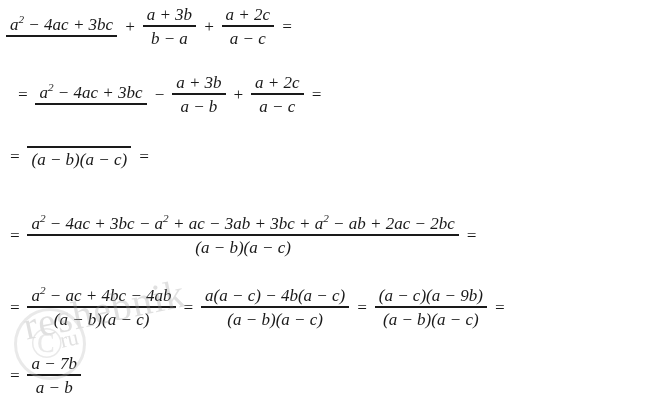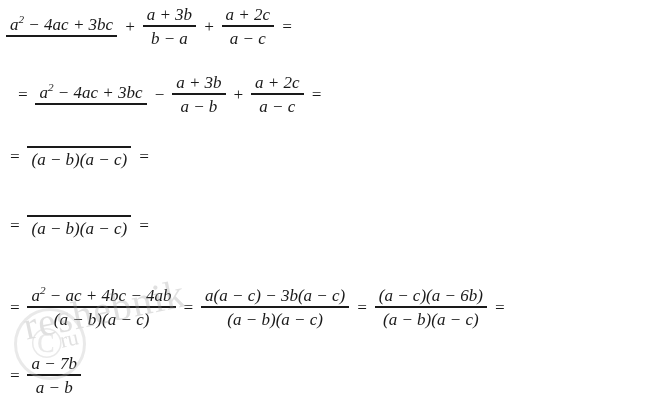--- a/index.html
+++ b/index.html
@@ -170,42 +170,43 @@
     <span class="frac">
       <span class="bar"></span>
       <span class="den">(a − b)(a − c)</span>
     </span>
     <span class="eq">=</span>
   </div>
 
   <div class="line" style="left:4px; top:215px;">
     <span class="eq">=</span>
     <span class="frac">
+      <span class="num">a<sup>2</sup> − 4ac + 3bc − a<sup>2</sup> + ac − 3ab + 3bc + a<sup>2</sup> − ab + 2ac − 2bc</span>
       <span class="bar"></span>
       <span class="den">(a − b)(a − c)</span>
     </span>
     <span class="eq">=</span>
   </div>
 
   <div class="line" style="left:4px; top:287px;">
     <span class="eq">=</span>
     <span class="frac">
       <span class="num">a<sup>2</sup> − ac + 4bc − 4ab</span>
       <span class="bar"></span>
       <span class="den">(a − b)(a − c)</span>
     </span>
     <span class="eq">=</span>
     <span class="frac">
-      <span class="num">a(a − c) − 3b(a − c)</span>
-      <span class="bar"></span>
-      <span class="den">(a − b)(a − c)</span>
-    </span>
-    <span class="eq">=</span>
-    <span class="frac">
-      <span class="num">(a − c)(a − 6b)</span>
+      <span class="num">a(a − c) − 4b(a − c)</span>
+      <span class="bar"></span>
+      <span class="den">(a − b)(a − c)</span>
+    </span>
+    <span class="eq">=</span>
+    <span class="frac">
+      <span class="num">(a − c)(a − 9b)</span>
       <span class="bar"></span>
       <span class="den">(a − b)(a − c)</span>
     </span>
     <span class="eq">=</span>
   </div>
 
   <div class="line" style="left:4px; top:355px;">
     <span class="eq">=</span>
     <span class="frac">
       <span class="num">a − 7b</span>

